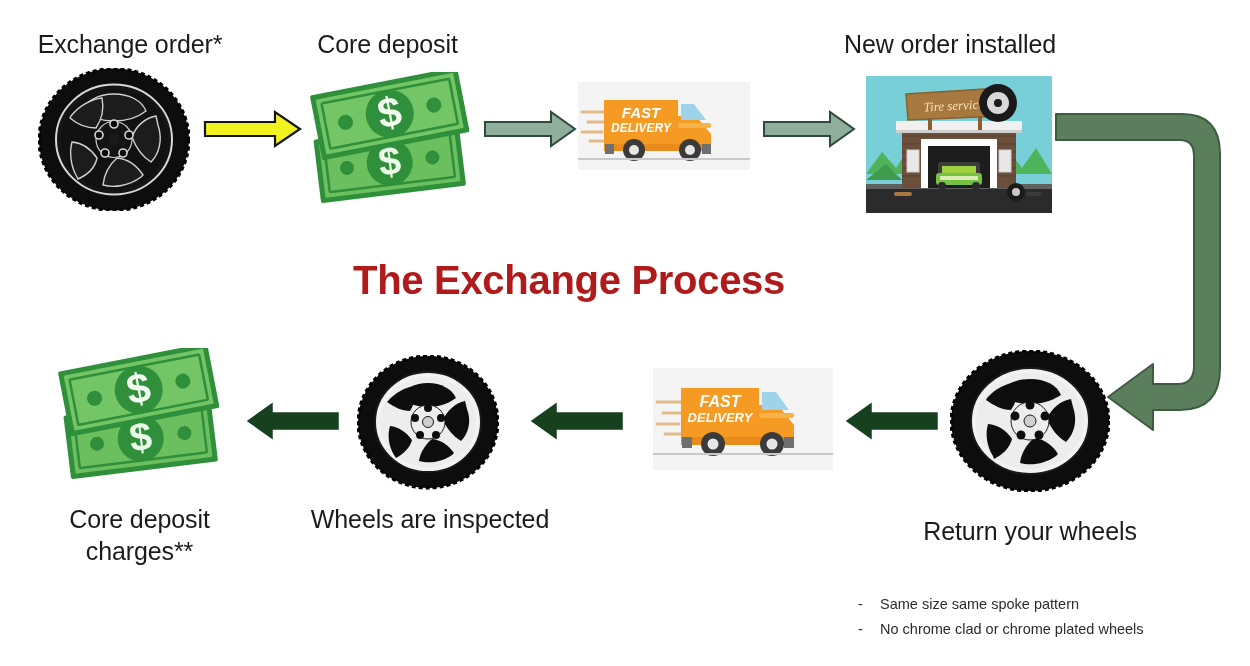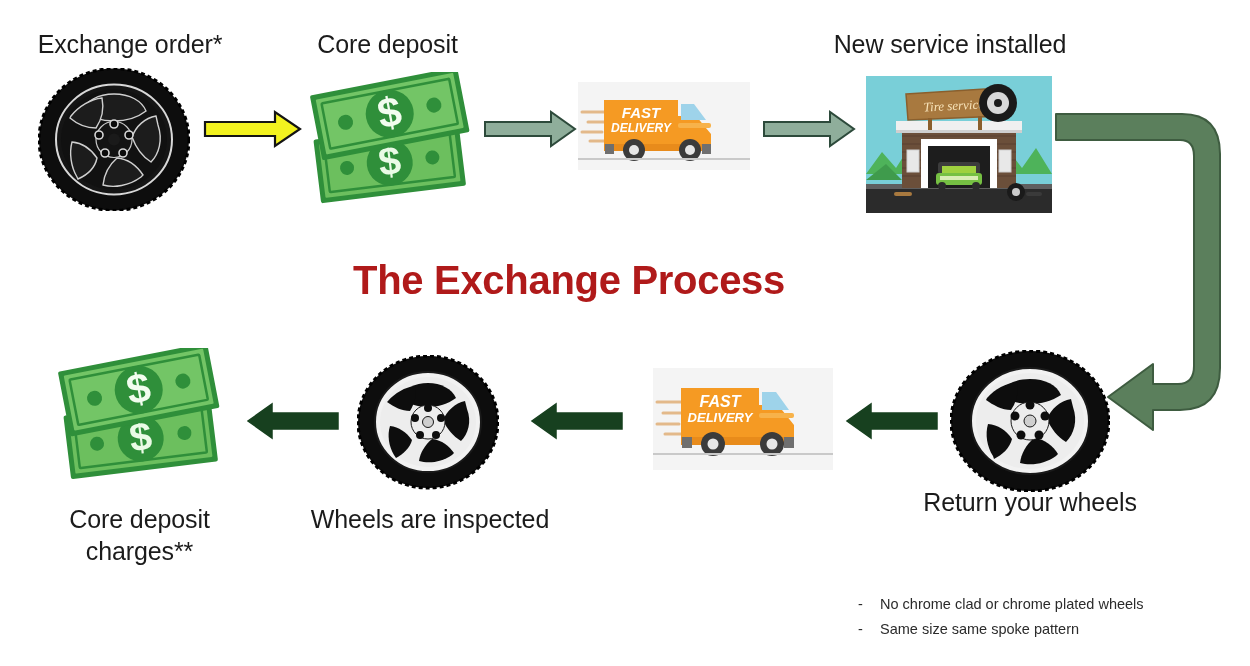--- a/index.html
+++ b/index.html
@@ -68,21 +68,21 @@
 </style>
 </head>
 <body>
 
 <div id="canvas">
 
   <div class="abs step-label" style="left:0px; top:28px; width:260px;">Exchange order*</div>
 
   <div class="abs step-label" style="left:285px; top:28px; width:205px;">Core deposit</div>
 
-  <div class="abs step-label" style="left:800px; top:28px; width:300px;">New service installed</div>
+  <div class="abs step-label" style="left:800px; top:28px; width:300px;">New order installed</div>
 
   <div class="wheel" style="left:38px; top:68px;">
     <svg width="152" height="143" viewBox="0 0 152 143">
       <ellipse cx="76" cy="71.5" rx="75" ry="71" fill="#0d0d0d"></ellipse>
       <g stroke="#0d0d0d" stroke-width="1">
         <ellipse cx="76" cy="71.5" rx="75" ry="71" fill="none" stroke="#000" stroke-width="3" stroke-dasharray="4 3"></ellipse>
       </g>
       <ellipse cx="76" cy="71.5" rx="58" ry="55" fill="#151515" stroke="#d8d8d8" stroke-width="2"></ellipse>
       <ellipse cx="76" cy="71.5" rx="53" ry="50" fill="#111"></ellipse>
 
@@ -375,25 +375,25 @@
     </svg>
   </div>
 
   <div class="abs step-label wrap" style="left:32px; top:503px; width:215px;">
     <span>Core deposit</span><br>
     <span>charges**</span>
   </div>
 
   <div class="abs step-label" style="left:290px; top:503px; width:280px;">Wheels are inspected</div>
 
-  <div class="abs step-label" style="left:880px; top:486px; width:300px;">Return your wheels</div>
+  <div class="abs step-label" style="left:880px; top:515px; width:300px;">Return your wheels</div>
 
 
   <div class="abs" style="left:858px; top:592px;">
+    <div class="note">
+      <span class="mark">-</span><span>Same size same spoke pattern</span>
+    </div>
     <div class="note">
       <span class="mark">-</span><span>No chrome clad or chrome plated wheels</span>
     </div>
-    <div class="note">
-      <span class="mark">-</span><span>Same size same spoke pattern</span>
-    </div>
   </div>
 
 </div>
 
 </body></html>

